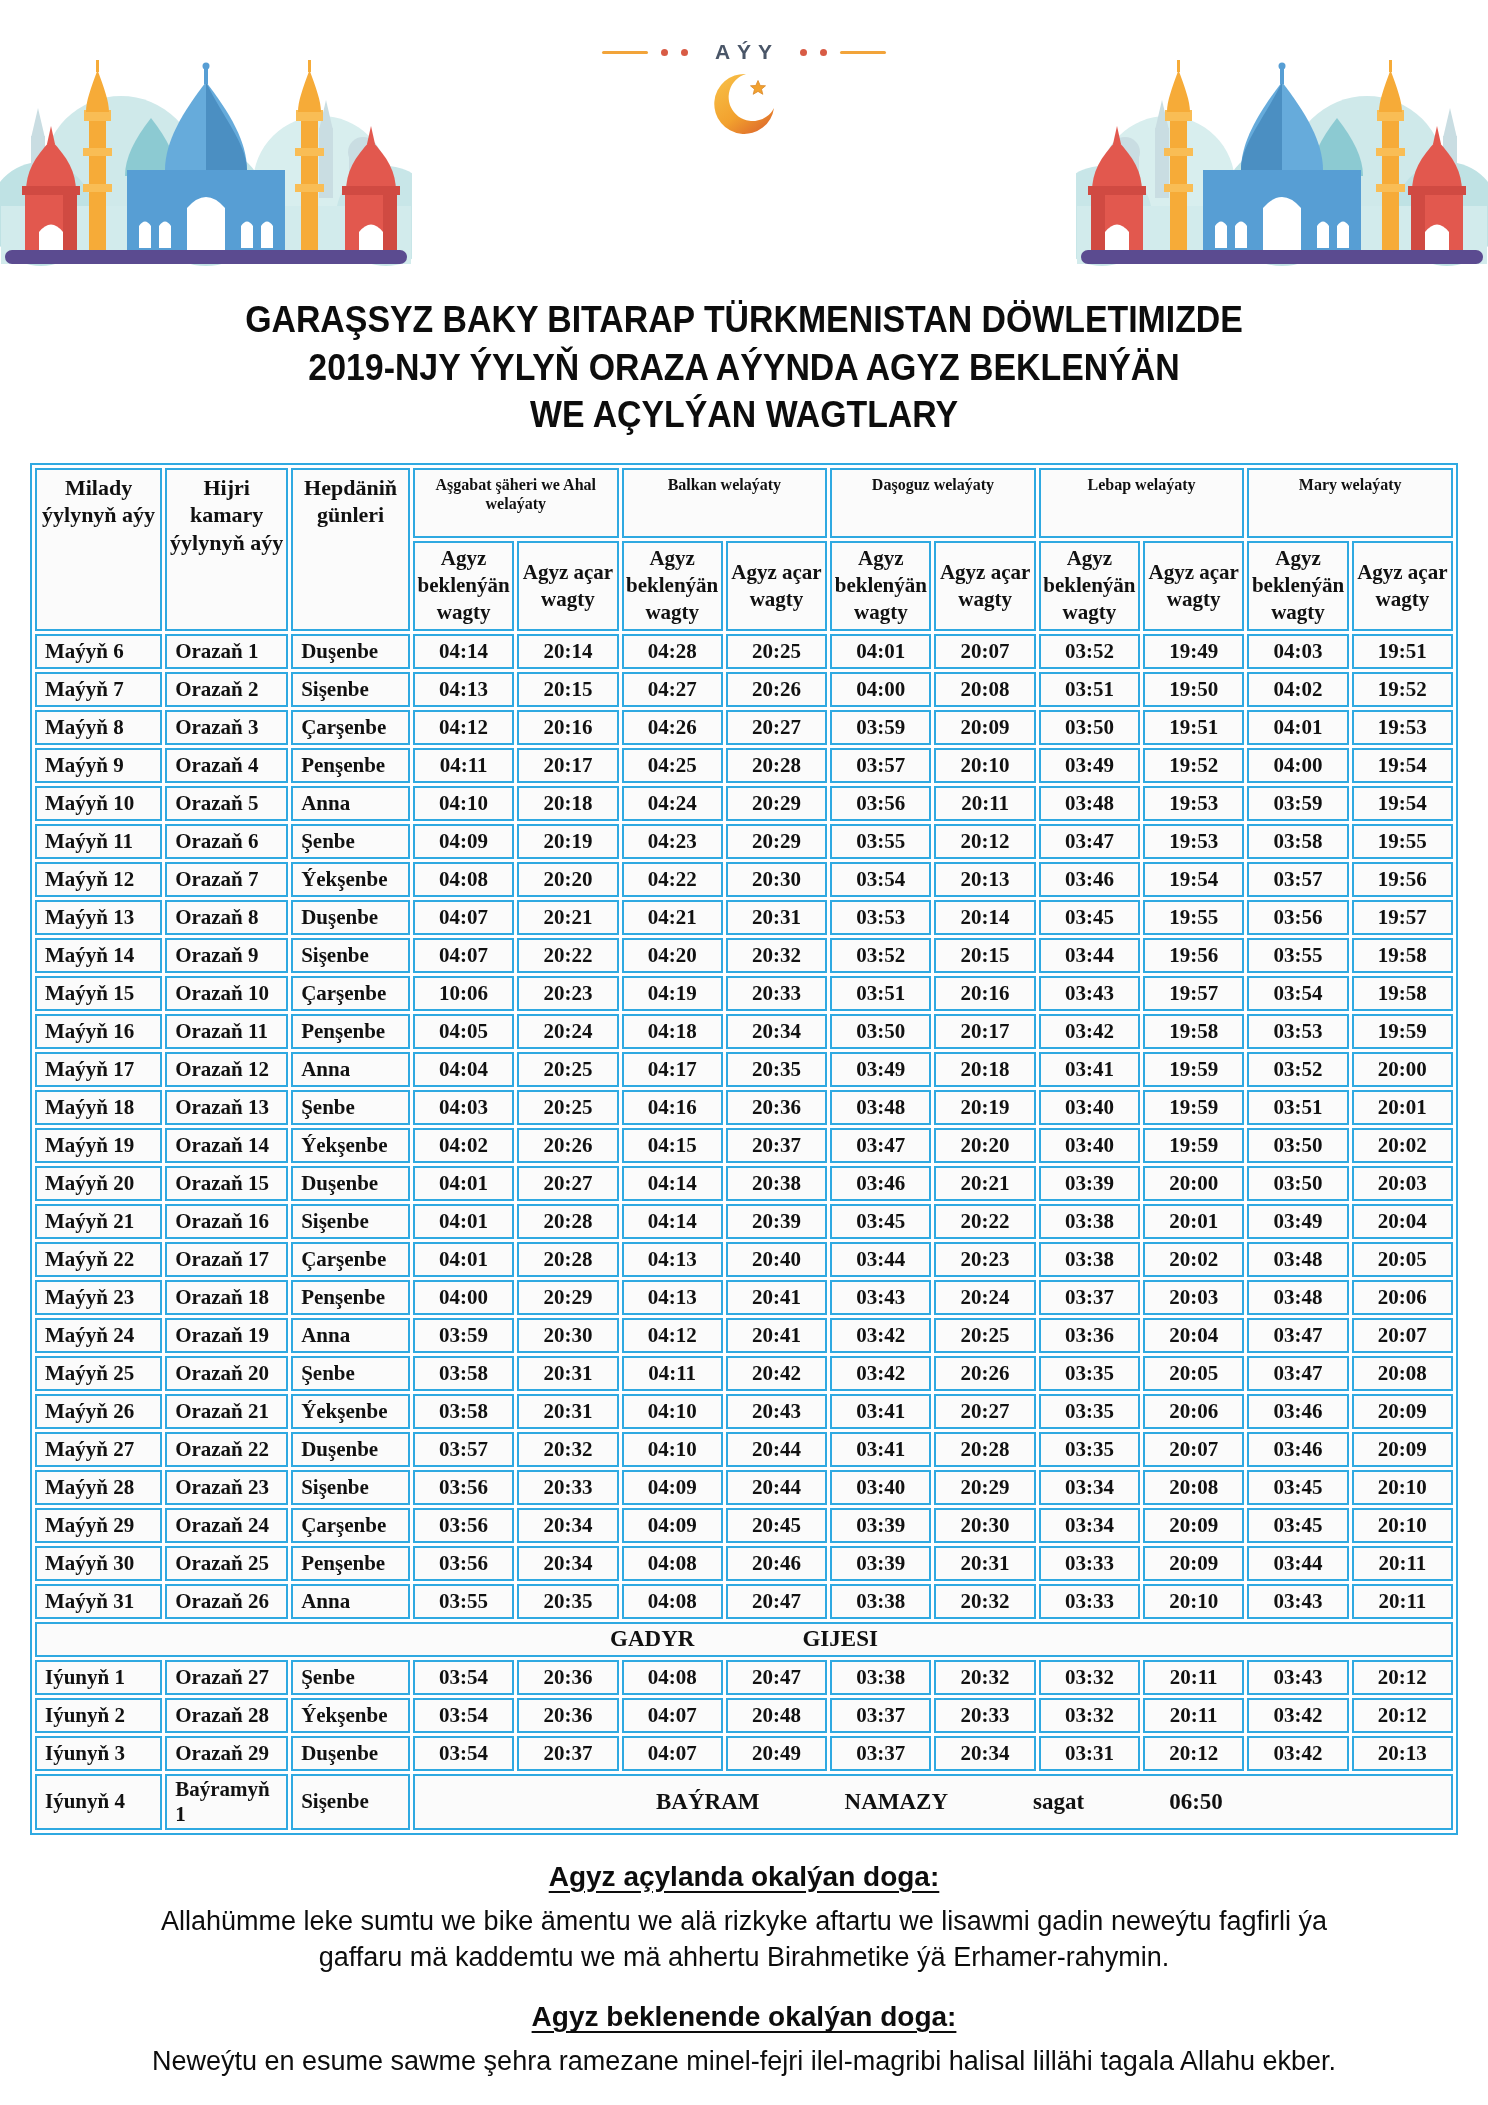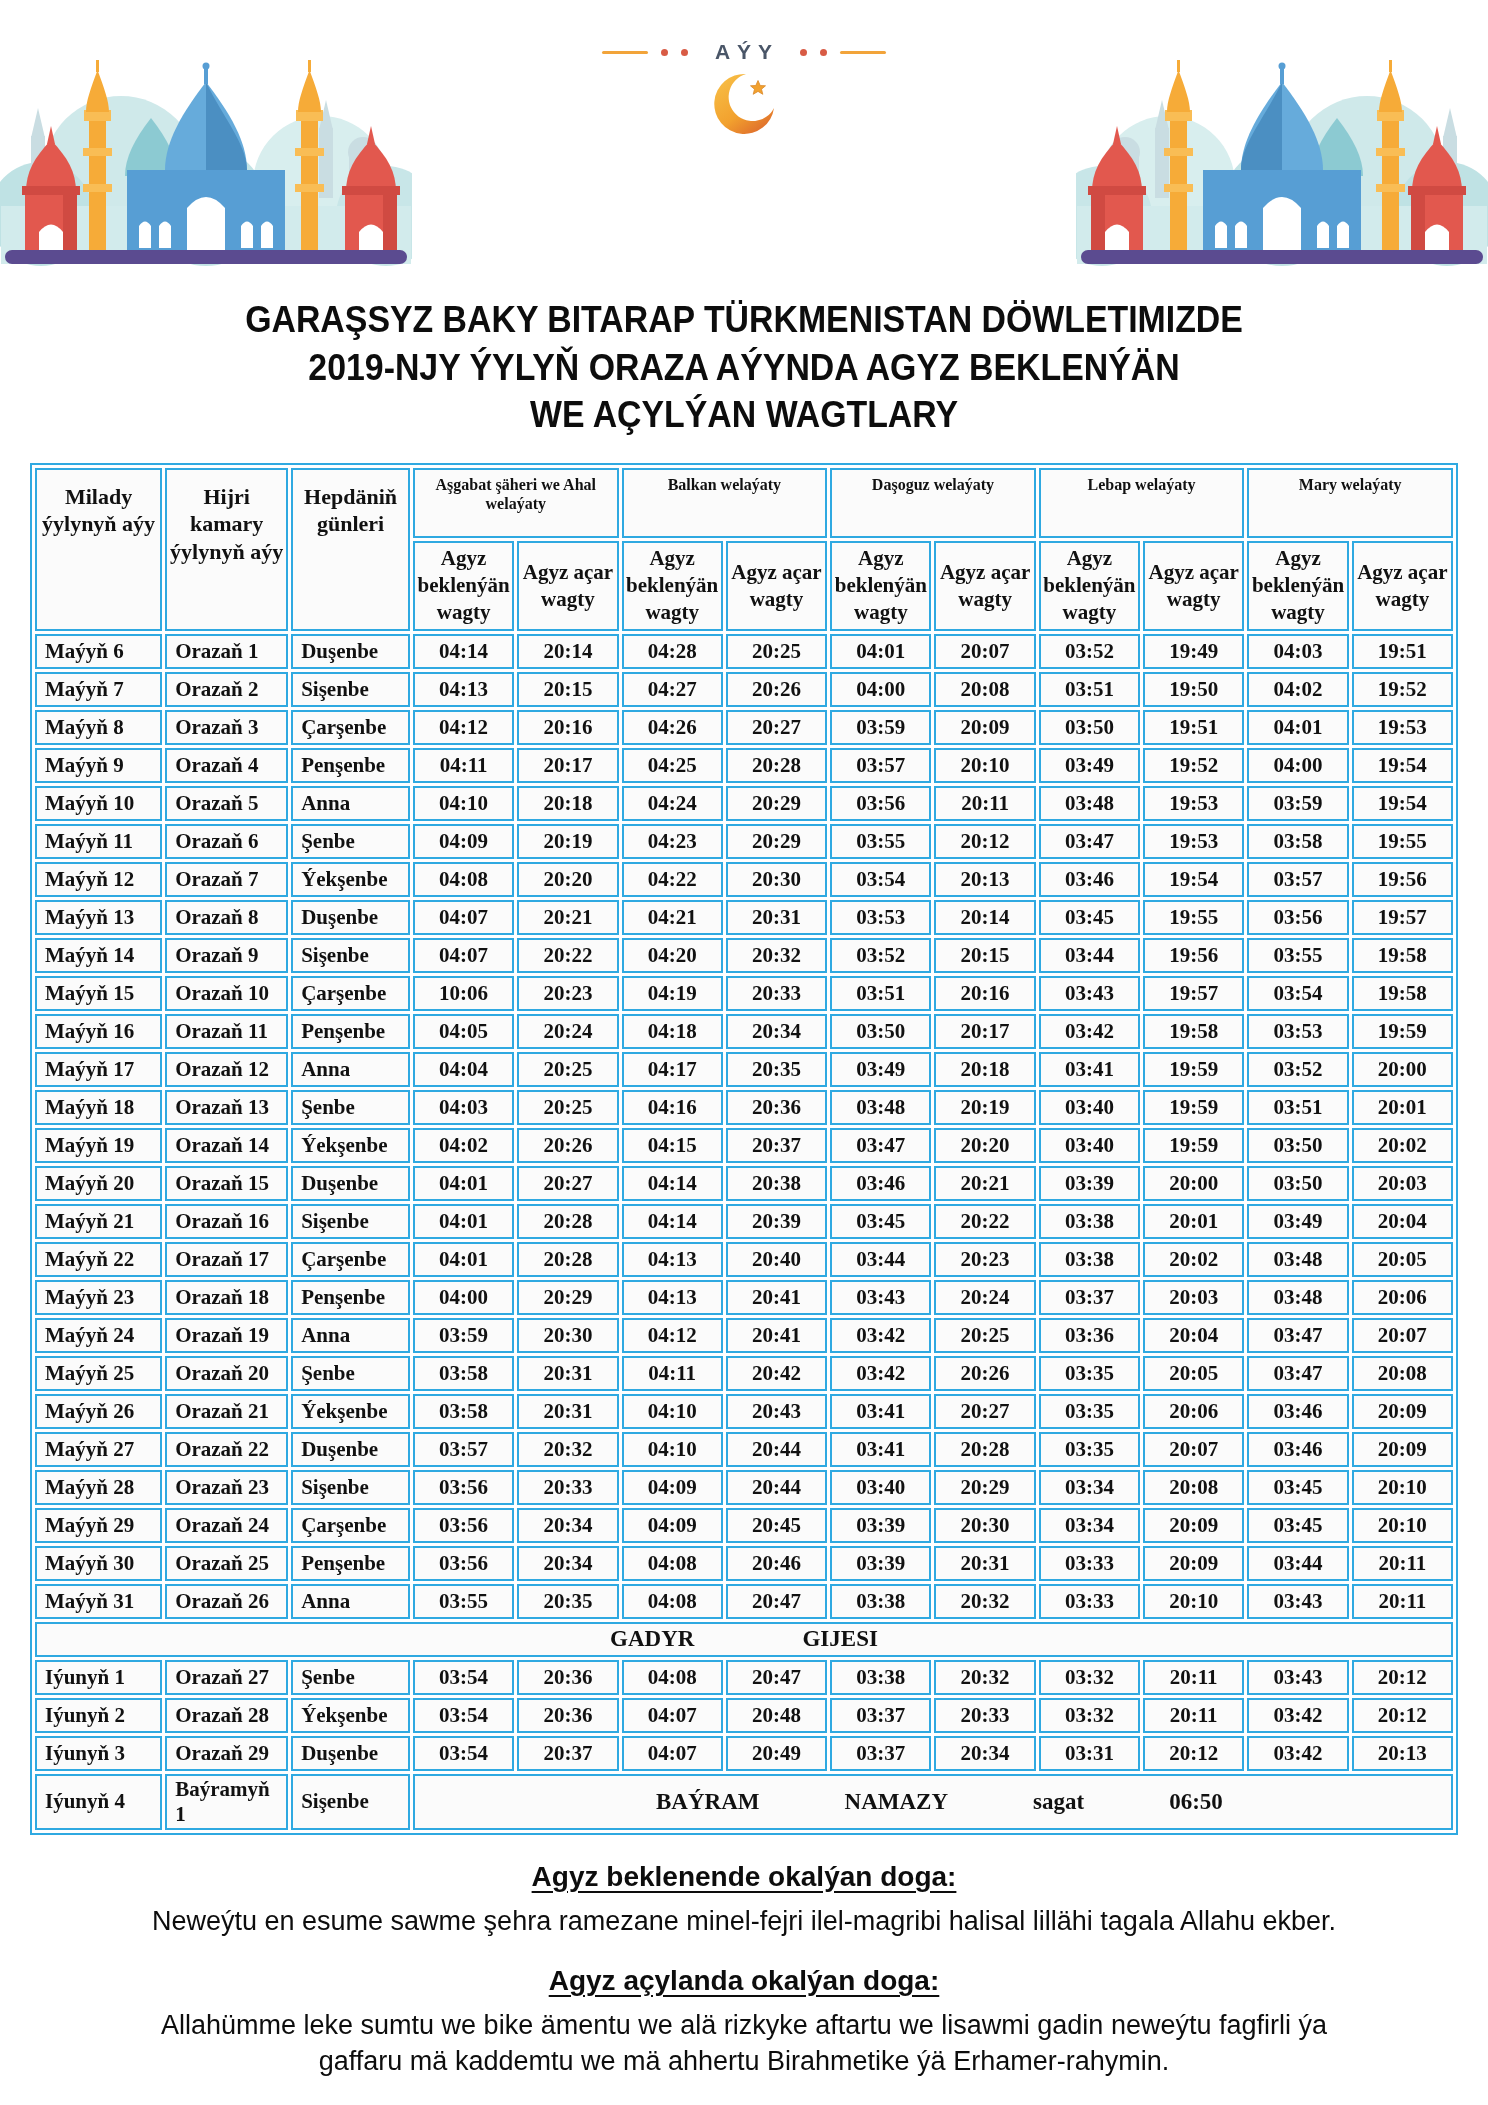--- a/index.html
+++ b/index.html
@@ -23,21 +23,21 @@
   .title { margin: 0 0 0; text-align: center; font-weight: 700; font-size: 36px; line-height: 1.32; color: #0d0d0d; }
   .title-line { display: block; transform: scaleX(0.94); transform-origin: center; }
 
   
   table[data-name="prayer-times-table"] {
     width: 1428px; margin: 24px auto 0; table-layout: fixed;
     border-collapse: separate; border-spacing: 3px; border: 2px solid #2fa9e1; background: #fff;
   }
   th, td { border: 2px solid #2fa9e1; background: #fbfbfb; font-family: "Liberation Serif", serif;
     font-weight: 700; color: #111; overflow: hidden; }
-  .hd-main { vertical-align: top; padding-top: 13px; font-size: 22px; line-height: 1.25; text-align: center; }
+  .hd-main { vertical-align: top; padding-top: 4px; font-size: 22px; line-height: 1.25; text-align: center; }
   .hd-region { font-size: 16px; height: 60px; vertical-align: top; padding-top: 5px; text-align: center; line-height: 1.22; }
   .hd-sub { font-size: 21px; height: 84px; vertical-align: middle; text-align: center; line-height: 1.28; }
   td { height: 29px; font-size: 21px; }
   .c-left { text-align: left; padding-left: 8px; }
   .c-time { text-align: center; }
   .c-gadyr { text-align: center; font-size: 23px; }
   .c-gadyr span { display: inline-block; margin: 0 54px; }
   .c-bayram { font-size: 23px; padding-left: 17%; }
   .c-bayram span { display: inline-block; }
   .c-bayram span + span { margin-left: 85px; }
@@ -691,23 +691,23 @@
         </tr>
         <tr data-name="bayram-row">
           <td data-name="milady-cell" class="c-left">Iýunyň 4</td>
           <td data-name="hijri-cell" class="c-left">Baýramyň 1</td>
           <td data-name="day-cell" class="c-left">Sişenbe</td>
           <td data-name="bayram-namazy-cell" class="c-bayram" colspan="10"><span data-name="bayram-word">BAÝRAM</span><span data-name="bayram-word">NAMAZY</span><span data-name="bayram-word">sagat</span><span data-name="bayram-word">06:50</span></td>
         </tr>
       </tbody>
     </table>
 
+  <section class="doga" data-name="doga-section-acylanda">
+    <h2 class="doga-head" data-name="doga-heading">Agyz açylanda okalýan doga:</h2>
+    <p class="doga-text w2" data-name="doga-text">Allahümme leke sumtu we bike ämentu we alä rizkyke aftartu we lisawmi gadin neweýtu fagfirli ýa gaffaru mä kaddemtu we mä ahhertu Birahmetike ýä Erhamer-rahymin.</p>
+  </section>
+
   <section class="doga" data-name="doga-section-beklenende">
     <h2 class="doga-head" data-name="doga-heading">Agyz beklenende okalýan doga:</h2>
     <p class="doga-text w1" data-name="doga-text">Neweýtu en esume sawme şehra ramezane minel-fejri ilel-magribi halisal lillähi tagala Allahu ekber.</p>
   </section>
 
-  <section class="doga" data-name="doga-section-acylanda">
-    <h2 class="doga-head" data-name="doga-heading">Agyz açylanda okalýan doga:</h2>
-    <p class="doga-text w2" data-name="doga-text">Allahümme leke sumtu we bike ämentu we alä rizkyke aftartu we lisawmi gadin neweýtu fagfirli ýa gaffaru mä kaddemtu we mä ahhertu Birahmetike ýä Erhamer-rahymin.</p>
-  </section>
-
 </div>
 
 </body></html>

